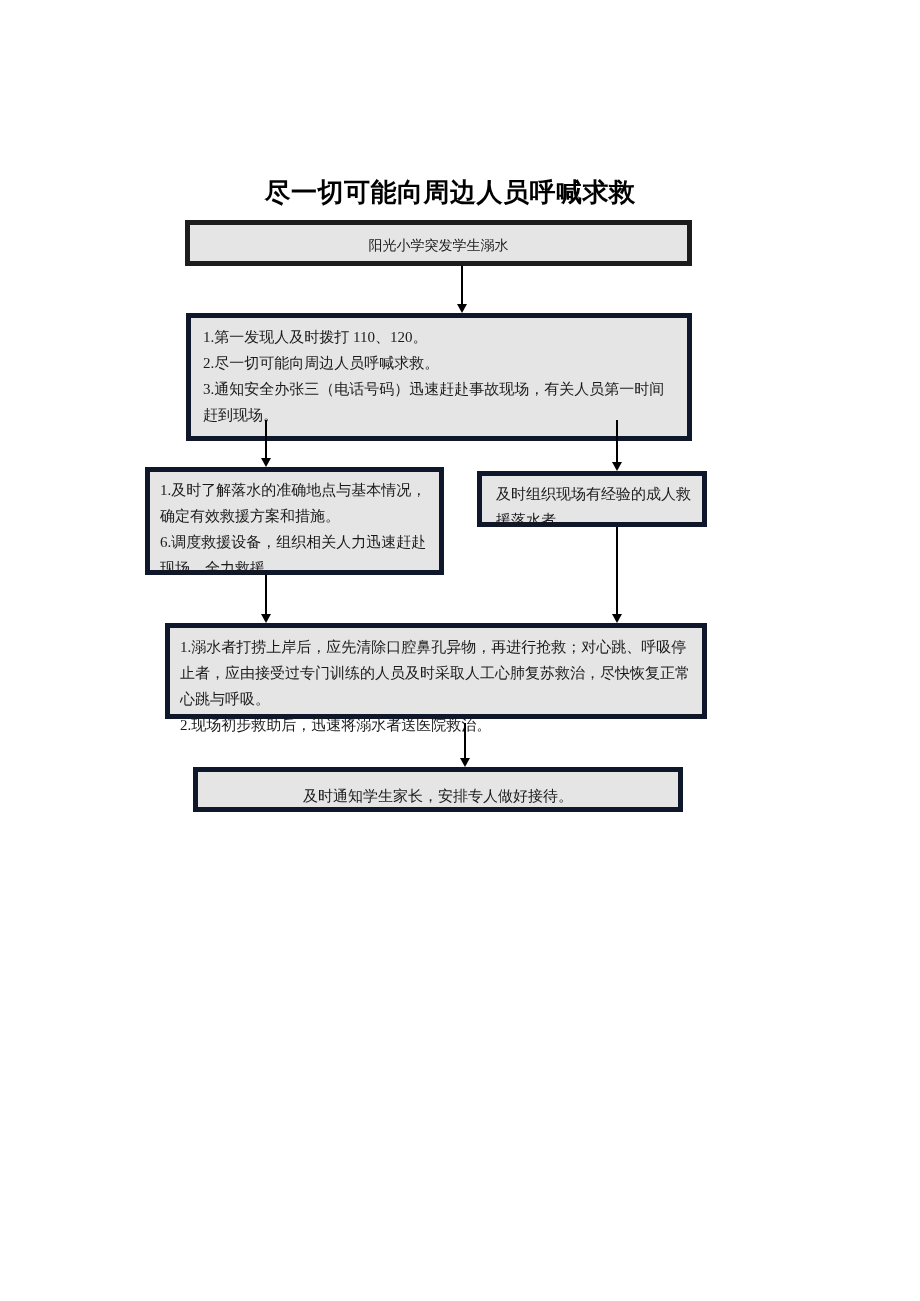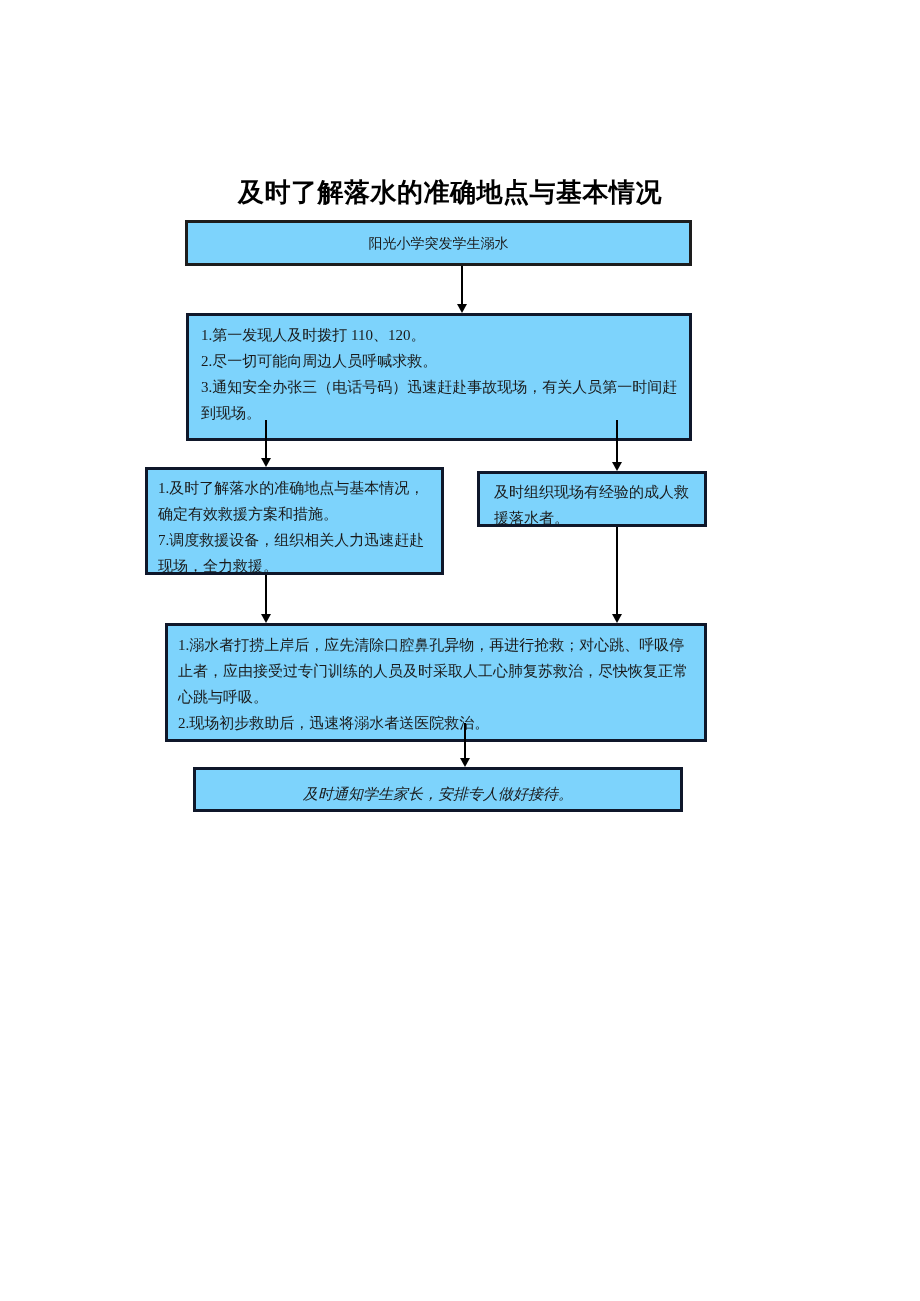--- a/index.html
+++ b/index.html
@@ -29,22 +29,22 @@
     line-height: 30px;
     color: #000000;
     letter-spacing: 0.5px;
     white-space: nowrap;
   }
 
   
   .node {
     position: absolute;
     box-sizing: border-box;
-    border: 3px solid #0f172a;
-    background: #7dd3fc;
+    border: 5px solid #0f172a;
+    background: #e5e5e5;
     color: #1a1a1a;
     font-size: 15px;
     line-height: 26px;
   }
   .node .node-text {
     display: block;
     white-space: pre-line;
   }
   .node.center .node-text {
     text-align: center;
@@ -98,33 +98,32 @@
   }
   #node-organize .node-text {
     padding: 5px 10px 0 14px;
   }
 
   
   #node-first-aid {
     left: 165px;
     top: 623px;
     width: 542px;
-    height: 119px;
+    height: 96px;
   }
   #node-first-aid .node-text {
     padding: 6px 8px 0 10px;
   }
 
   
   #node-notify {
     left: 193px;
     top: 767px;
     width: 490px;
     height: 45px;
-    font-style: italic;
   }
   #node-notify .node-text {
     padding-top: 11px;
   }
 
   
   .arrow {
     position: absolute;
   }
   .arrow .shaft {
@@ -163,21 +162,21 @@
   #arrow-organize-to-aid .shaft  { height: 87px; }
 
   #arrow-aid-to-notify    { left: 460px; top: 723px; width: 10px; height: 44px; }
   #arrow-aid-to-notify .shaft    { height: 35px; }
 </style>
 </head>
 <body>
 
 <div id="page">
 
-  <div class="chart-title">及时了解落水的准确地点与基本情况</div>
+  <div class="chart-title">尽一切可能向周边人员呼喊求救</div>
 
   <div class="node center" id="node-start">
     <span class="node-text">阳光小学突发学生溺水</span>
   </div>
 
   <div class="arrow" id="arrow-start-to-first">
     <span class="shaft"></span>
     <span class="head"></span>
   </div>
 
@@ -192,21 +191,21 @@
     <span class="head"></span>
   </div>
 
   <div class="arrow" id="arrow-first-to-organize">
     <span class="shaft"></span>
     <span class="head"></span>
   </div>
 
   <div class="node left" id="node-assess">
     <span class="node-text">1.及时了解落水的准确地点与基本情况，确定有效救援方案和措施。
-7.调度救援设备，组织相关人力迅速赶赴现场，全力救援。</span>
+6.调度救援设备，组织相关人力迅速赶赴现场，全力救援。</span>
   </div>
 
   <div class="node left" id="node-organize">
     <span class="node-text">及时组织现场有经验的成人救援落水者。</span>
   </div>
 
   <div class="arrow" id="arrow-assess-to-aid">
     <span class="shaft"></span>
     <span class="head"></span>
   </div>

